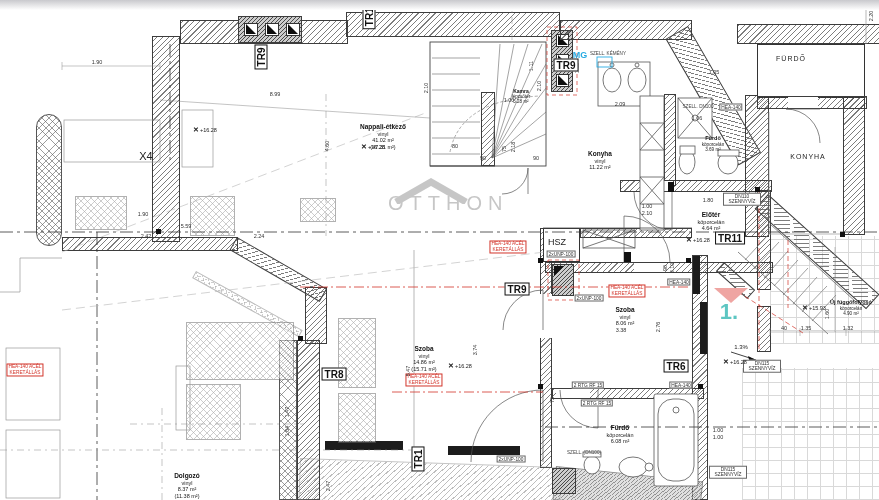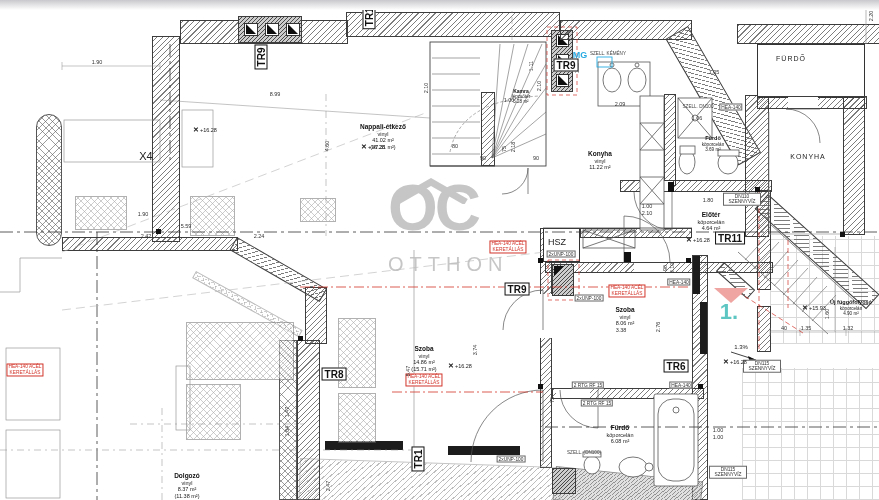--- a/index.html
+++ b/index.html
@@ -253,21 +253,20 @@
     </g>
     <rect x="597" y="57" width="15" height="10" stroke="#29abe2" stroke-width=".9" fill="none"></rect>
   </svg>
 
   <div class="ptri lay4" style="left:714px;top:288px"></div>
 
   <div id="wm">
     <svg width="86" height="26">
       <path d="M8 24 L43 4 L78 24" stroke="#bdbdbd" stroke-width="7" fill="none"></path>
     </svg>
-    <div class="sym">OC</div>
     <div class="l1">OTTHON</div>
   </div>
 
   <div class="room" style="left:383px;top:137px">
     <div class="rn">Nappali-étkező</div>
     <div class="rl">vinyl</div>
     <div class="rl">41.02 m²</div>
     <div class="rl">(47.31 m²)</div>
   </div>
   <div class="room" style="left:521px;top:96px">

